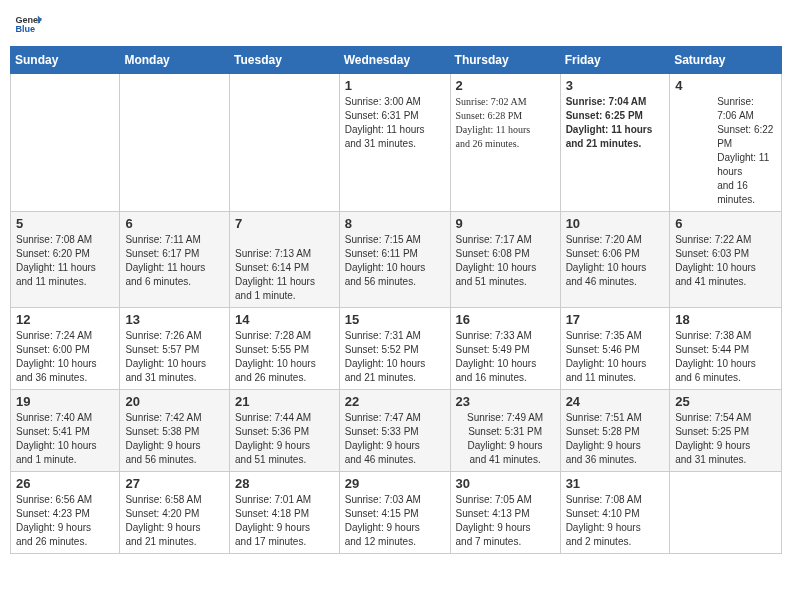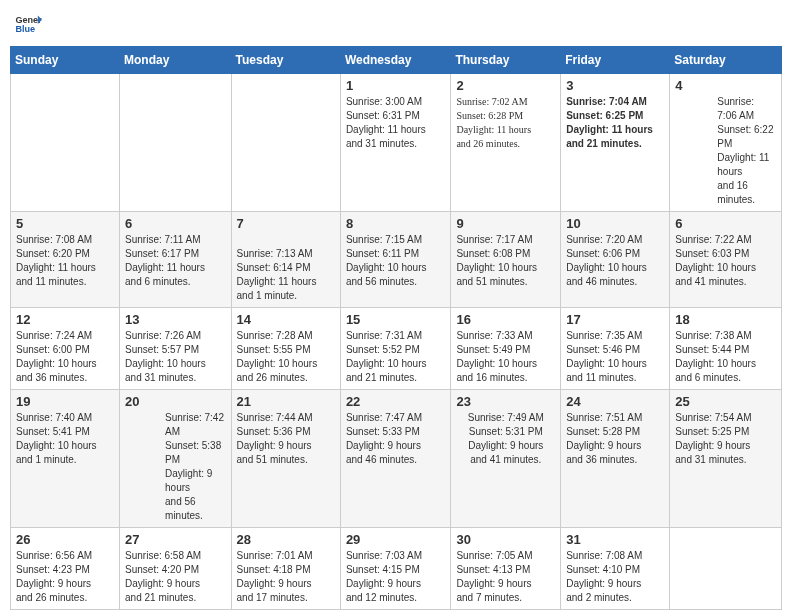--- a/index.html
+++ b/index.html
@@ -249,21 +249,21 @@
       <tr>
         <td>
           <span class="day-number">19</span>
           <div class="day-info" style="white-space: pre-line;">Sunrise: 7:40 AM
 Sunset: 5:41 PM
 Daylight: 10 hours
 and 1 minute.</div>
         </td>
         <td>
           <span class="day-number">20</span>
-          <div class="day-info" style="white-space: pre-line; margin-left: 40px;">Sunrise: 7:42 AM
+          <div class="day-info" style="white-space: pre-line;">Sunrise: 7:42 AM
 Sunset: 5:38 PM
 Daylight: 9 hours
 and 56 minutes.</div>
         </td>
         <td>
           <span class="day-number">21</span>
           <div class="day-info" style="white-space: pre-line;">Sunrise: 7:44 AM
 Sunset: 5:36 PM
 Daylight: 9 hours
 and 51 minutes.</div>

